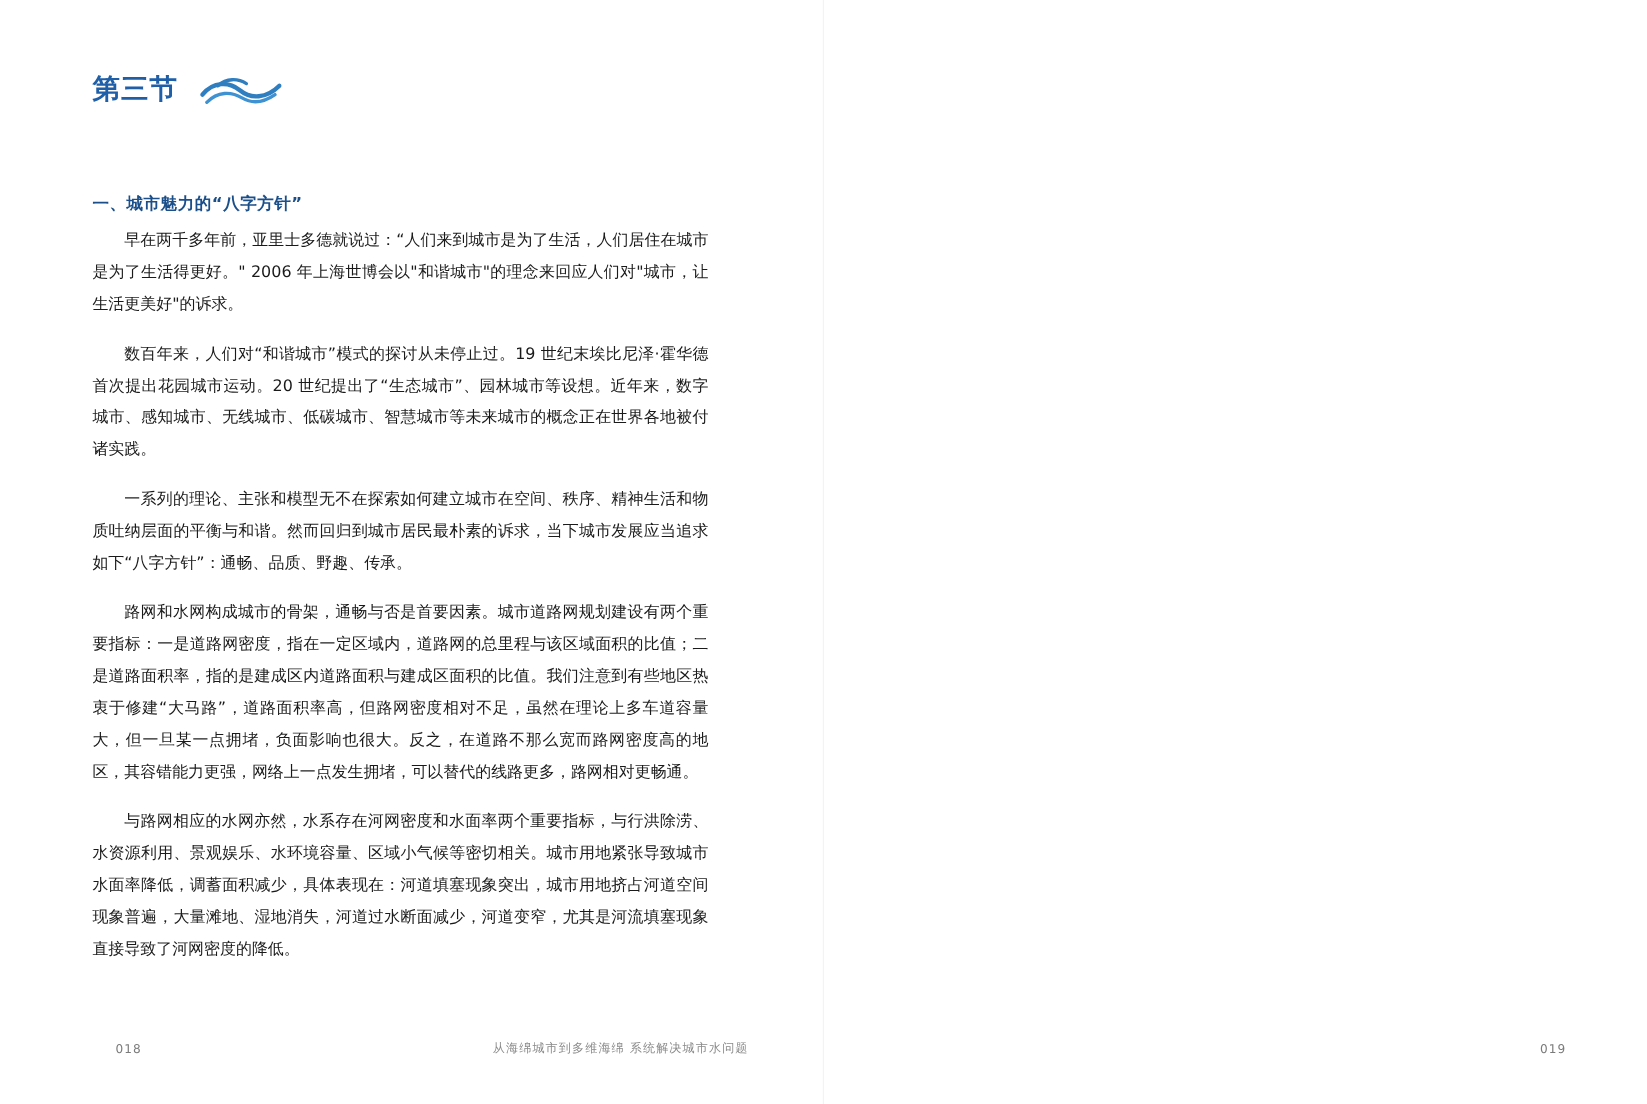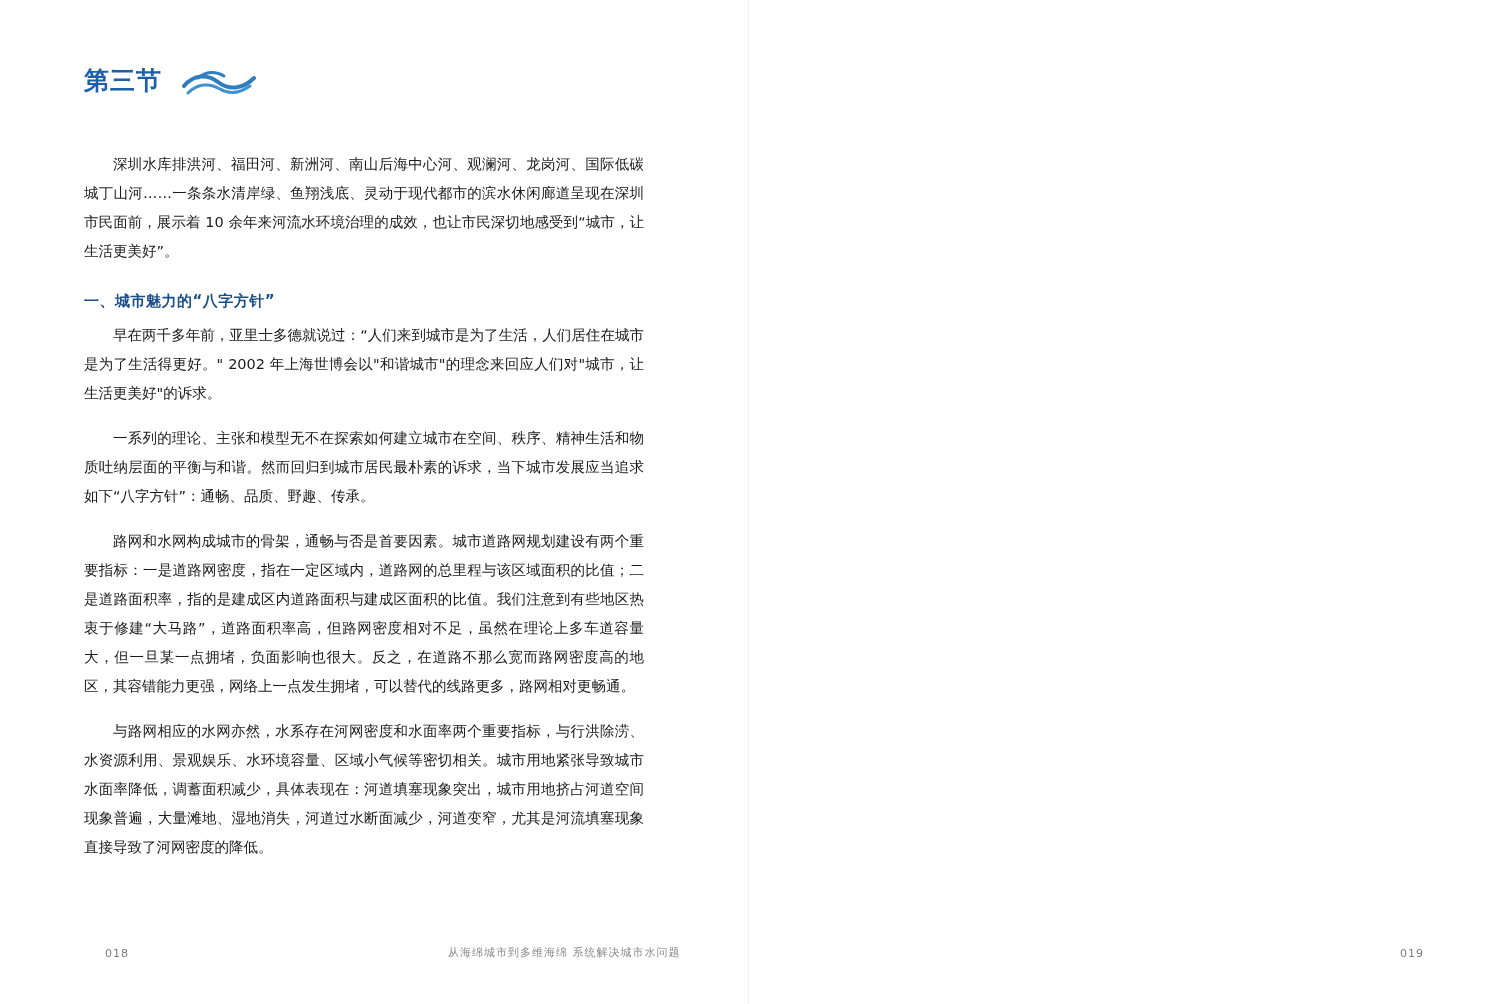--- a/index.html
+++ b/index.html
@@ -111,23 +111,23 @@
       <span class="wave-icon">
         <svg width="74" height="30" viewBox="0 0 74 30">
           <path d="M2 20 C12 8, 26 8, 36 16 C46 24, 60 24, 72 12" stroke="#2f7ec0" stroke-width="4" fill="none" stroke-linecap="round"></path>
           <path d="M6 27 C16 17, 28 17, 38 23 C48 29, 58 27, 68 20" stroke="#3f92d2" stroke-width="3" fill="none" stroke-linecap="round"></path>
           <path d="M16 12 C24 5, 34 5, 42 10" stroke="#2f7ec0" stroke-width="3" fill="none" stroke-linecap="round"></path>
         </svg>
       </span>
     </div>
 
     <div class="body-col">
-      <p class="para">深圳水库排洪河、福田河、新洲河、南山后海中心河、观澜河、龙岗河、国际低碳城丁山河……一条条水清岸绿、鱼翔浅底、灵动于现代都市的滨水休闲廊道呈现在深圳市民面前，展示着 10 余年来河流水环境治理的成效，也让市民深切地感受到“城市，让生活更美好”。</p>
       <h3 class="sub-head">一、城市魅力的“八字方针”</h3>
-      <p class="para">早在两千多年前，亚里士多德就说过：“人们来到城市是为了生活，人们居住在城市是为了生活得更好。" 2002 年上海世博会以"和谐城市"的理念来回应人们对"城市，让生活更美好"的诉求。</p>
+      <p class="para">早在两千多年前，亚里士多德就说过：“人们来到城市是为了生活，人们居住在城市是为了生活得更好。" 2006 年上海世博会以"和谐城市"的理念来回应人们对"城市，让生活更美好"的诉求。</p>
+      <p class="para">数百年来，人们对“和谐城市”模式的探讨从未停止过。19 世纪末埃比尼泽·霍华德首次提出花园城市运动。20 世纪提出了“生态城市”、园林城市等设想。近年来，数字城市、感知城市、无线城市、低碳城市、智慧城市等未来城市的概念正在世界各地被付诸实践。</p>
       <p class="para">一系列的理论、主张和模型无不在探索如何建立城市在空间、秩序、精神生活和物质吐纳层面的平衡与和谐。然而回归到城市居民最朴素的诉求，当下城市发展应当追求如下“八字方针”：通畅、品质、野趣、传承。</p>
       <p class="para">路网和水网构成城市的骨架，通畅与否是首要因素。城市道路网规划建设有两个重要指标：一是道路网密度，指在一定区域内，道路网的总里程与该区域面积的比值；二是道路面积率，指的是建成区内道路面积与建成区面积的比值。我们注意到有些地区热衷于修建“大马路”，道路面积率高，但路网密度相对不足，虽然在理论上多车道容量大，但一旦某一点拥堵，负面影响也很大。反之，在道路不那么宽而路网密度高的地区，其容错能力更强，网络上一点发生拥堵，可以替代的线路更多，路网相对更畅通。</p>
       <p class="para">与路网相应的水网亦然，水系存在河网密度和水面率两个重要指标，与行洪除涝、水资源利用、景观娱乐、水环境容量、区域小气候等密切相关。城市用地紧张导致城市水面率降低，调蓄面积减少，具体表现在：河道填塞现象突出，城市用地挤占河道空间现象普遍，大量滩地、湿地消失，河道过水断面减少，河道变窄，尤其是河流填塞现象直接导致了河网密度的降低。</p>
     </div>
 
     <div class="folio folio-left-num">018</div>
     <div class="folio folio-left-text">从海绵城市到多维海绵  系统解决城市水问题</div>
   </div>
 
   <div class="gutter"></div>

